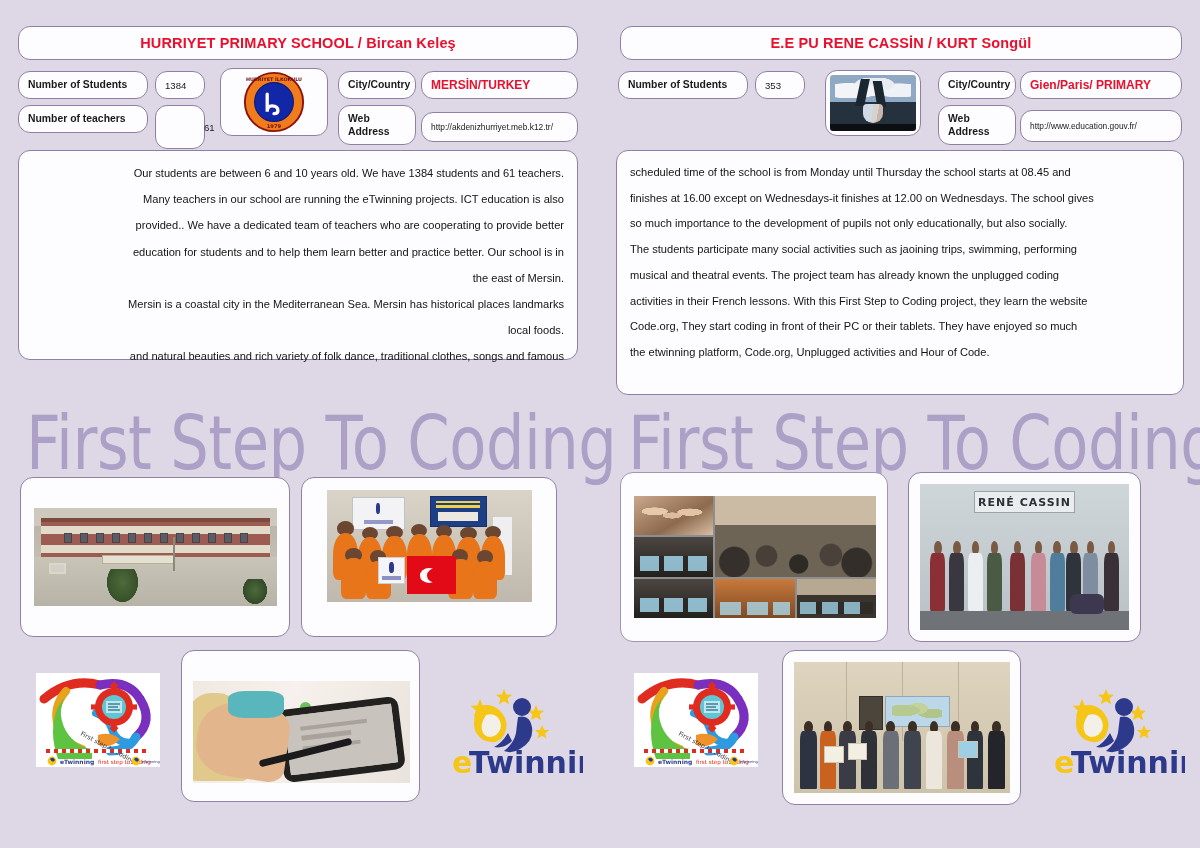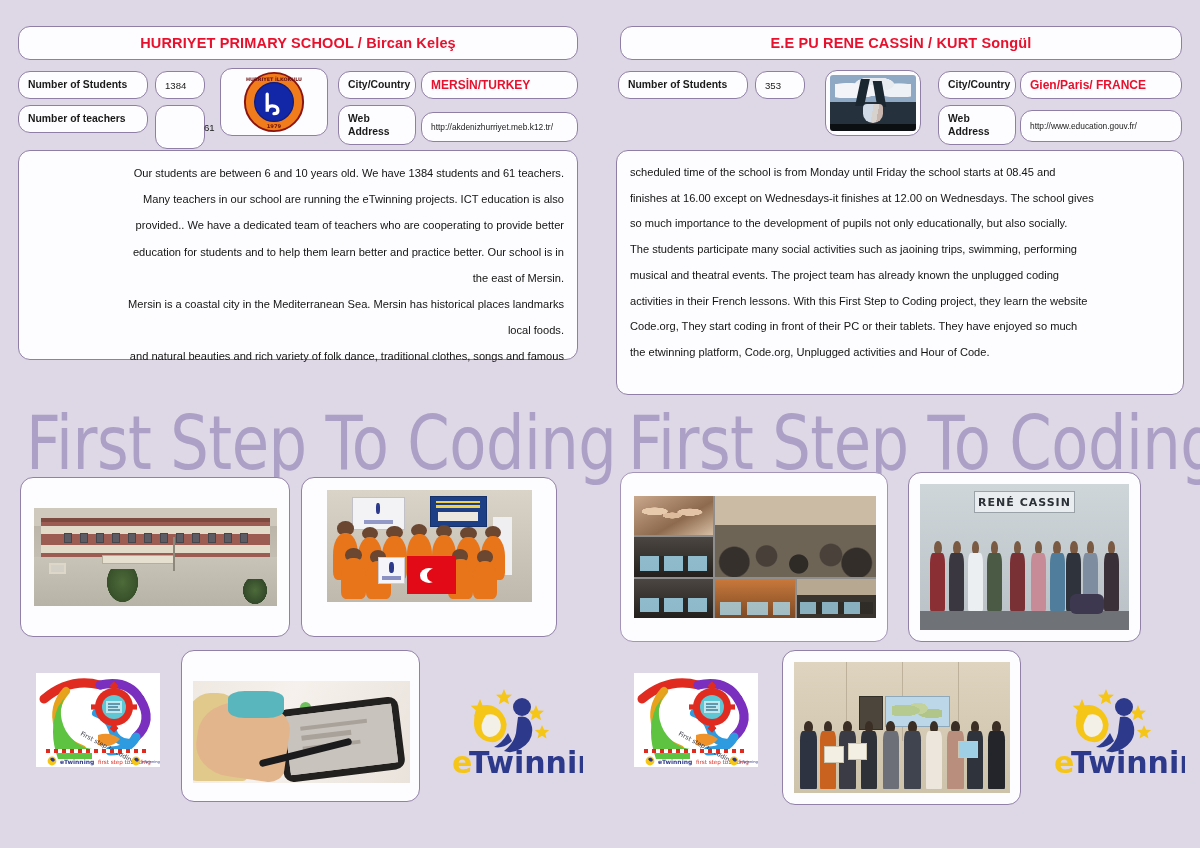--- a/index.html
+++ b/index.html
@@ -580,29 +580,29 @@
                   background:#1b2730; transform:skewX(-12deg);"></div>
       <div style="position:absolute; left:52%; top:10%; width:10%; height:46%;
                   background:#1b2730; transform:skewX(10deg);"></div>
       <div style="position:absolute; left:38%; top:52%; width:24%; height:34%;
                   background:linear-gradient(100deg,#cfdae6 0 46%, #d8d2cf 46% 70%, #c8b6ae 70% 100%);
                   border-radius:4px 4px 48% 48%;"></div>
     </div>
   </div>
 
   <div class="rbox field-label" style="left:938px; top:71px; width:78px; height:28px;">City/Country</div>
-  <div class="rbox field-value red" style="left:1020px; top:71px; width:162px; height:28px;">Gien/Paris/ FRANCE</div>
+  <div class="rbox field-value red" style="left:1020px; top:71px; width:162px; height:28px;">Gien/Paris/ PRIMARY</div>
 
   <div class="rbox field-label two-line" style="left:938px; top:105px; width:78px; height:40px; white-space:pre-line;">Web
 Address</div>
   <div class="rbox field-value url" style="left:1020px; top:110px; width:162px; height:32px;">http://www.education.gouv.fr/</div>
 
   <div class="rbox" style="left:616px; top:150px; width:568px; height:245px;"></div>
   <div class="para" style="left:616px; top:150px; width:568px; height:245px; line-height:2.32;">
-    <p>scheduled time of the school is from Monday until Friday the school starts at  08.45 and</p>
+    <p>scheduled time of the school is from Monday until Thursday the school starts at  08.45 and</p>
     <p>finishes at 16.00 except on Wednesdays-it finishes at 12.00 on Wednesdays. The school gives</p>
     <p>so much importance to the development of pupils  not only educationally, but also socially.</p>
     <p>The students participate  many social activities such as  jaoining trips, swimming, performing</p>
     <p>musical and theatral events. The project team has already known the unplugged coding</p>
     <p>activities in their French lessons. With this First Step to Coding project, they learn the website</p>
     <p>Code.org, They start coding in front of their  PC or their tablets. They have enjoyed so much</p>
     <p>the etwinning platform, Code.org, Unplugged activities  and Hour of Code.</p>
   </div>
 
   <div class="wordart" style="left:628px; top:398px;">First Step To Coding</div>

